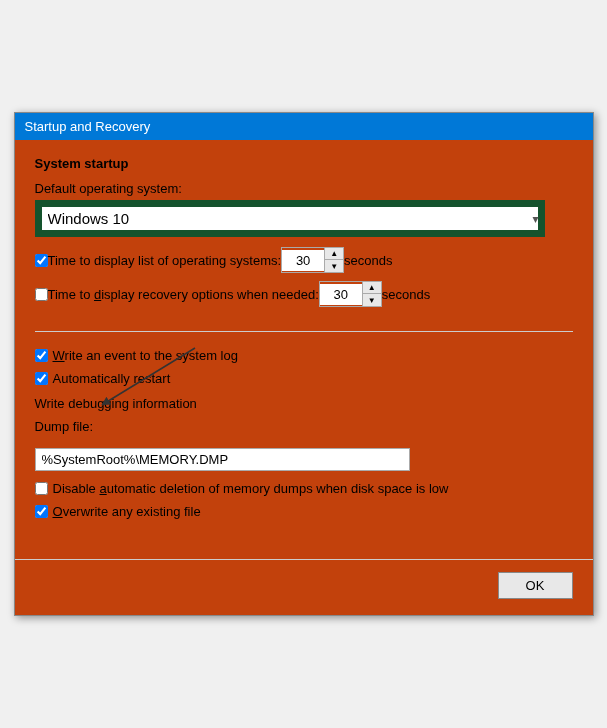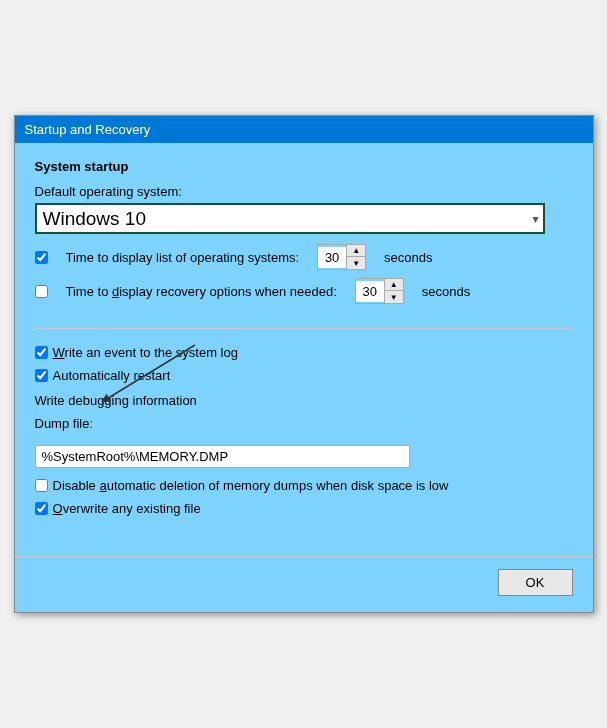--- a/index.html
+++ b/index.html
@@ -14,21 +14,21 @@
       background: #f0f0f0;
       display: flex;
       justify-content: center;
       align-items: center;
       width: 607px;
       height: 728px;
     }
 
     .dialog {
       width: 580px;
-      background: #7dd3fc;
+      background: #c2410c;
       border: 1px solid #888;
       box-shadow: 2px 2px 8px rgba(0,0,0,0.4);
     }
 
     .title-bar {
       background: #0078d7;
       color: white;
       padding: 6px 10px;
       font-size: 13px;
       font-weight: normal;
@@ -64,24 +64,24 @@
     }
 
     .dropdown-row {
       display: flex;
       align-items: center;
       gap: 8px;
       margin-bottom: 10px;
     }
 
     .dropdown {
-      border: 2px solid #14532d;
+      border: 7px solid #14532d;
       background: white;
       padding: 3px 6px;
-      font-size: 19px;
+      font-size: 15px;
       appearance: none;
       -webkit-appearance: none;
       cursor: pointer;
     }
 
     .dropdown-with-arrow {
       position: relative;
       display: inline-block;
     }
 
@@ -100,32 +100,32 @@
       color: #555;
     }
 
     .os-dropdown {
       width: 510px;
     }
 
     .spinner-row {
       display: flex;
       align-items: center;
-      gap: 18px;
+      gap: 0;
       margin-bottom: 8px;
     }
 
     .spinner-box {
       display: flex;
       align-items: center;
       border: 1px solid #aaa;
     }
 
     .spinner-box input {
-      width: 28px;
+      width: 42px;
       border: none;
       outline: none;
       padding: 3px 4px;
       font-size: 13px;
       text-align: center;
       background: white;
     }
 
     .spinner-box .arrows {
       display: flex;

